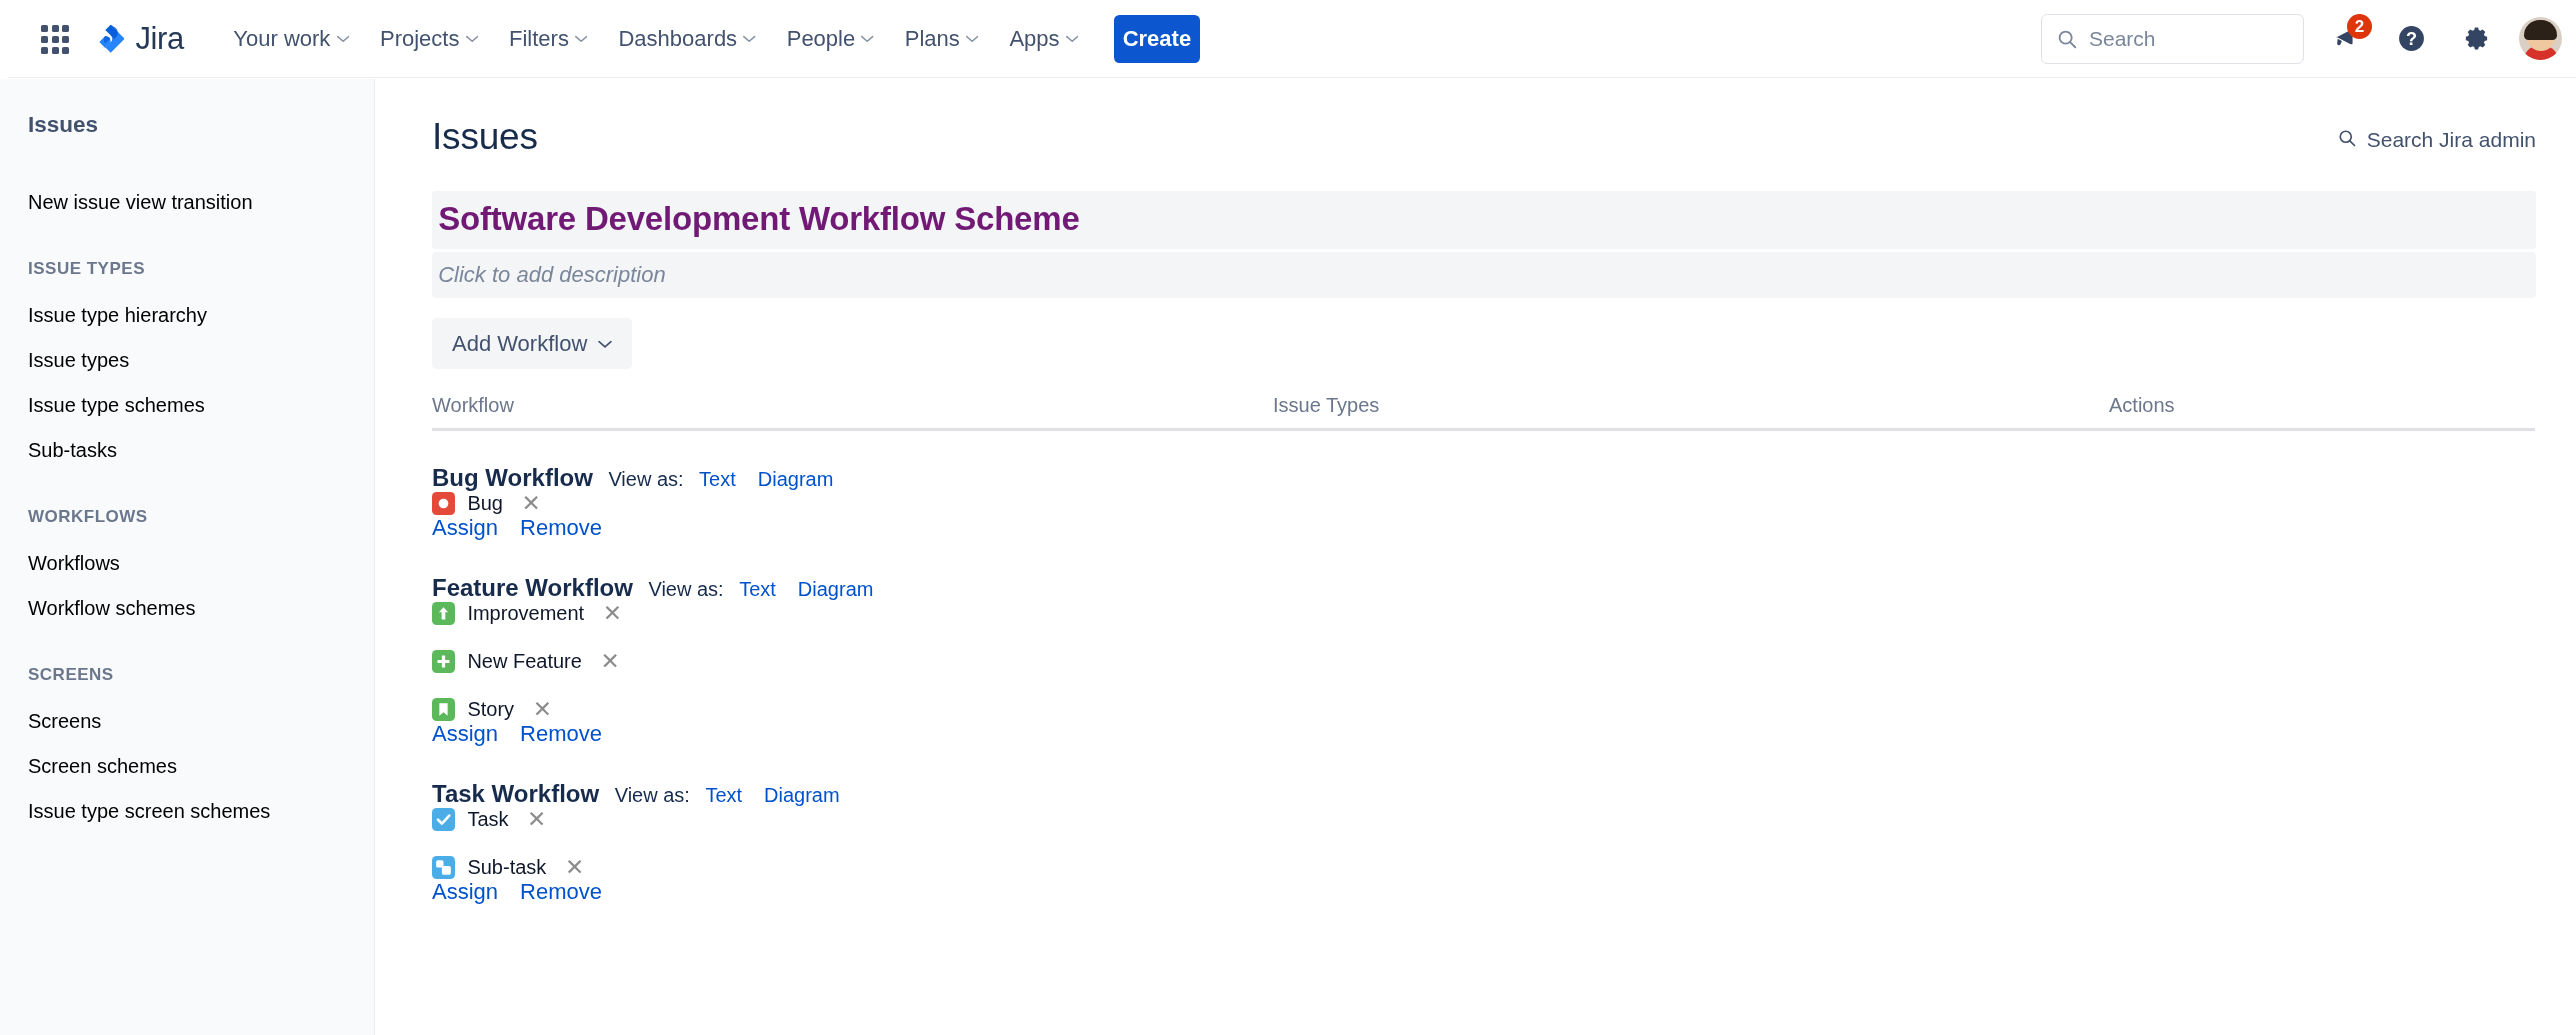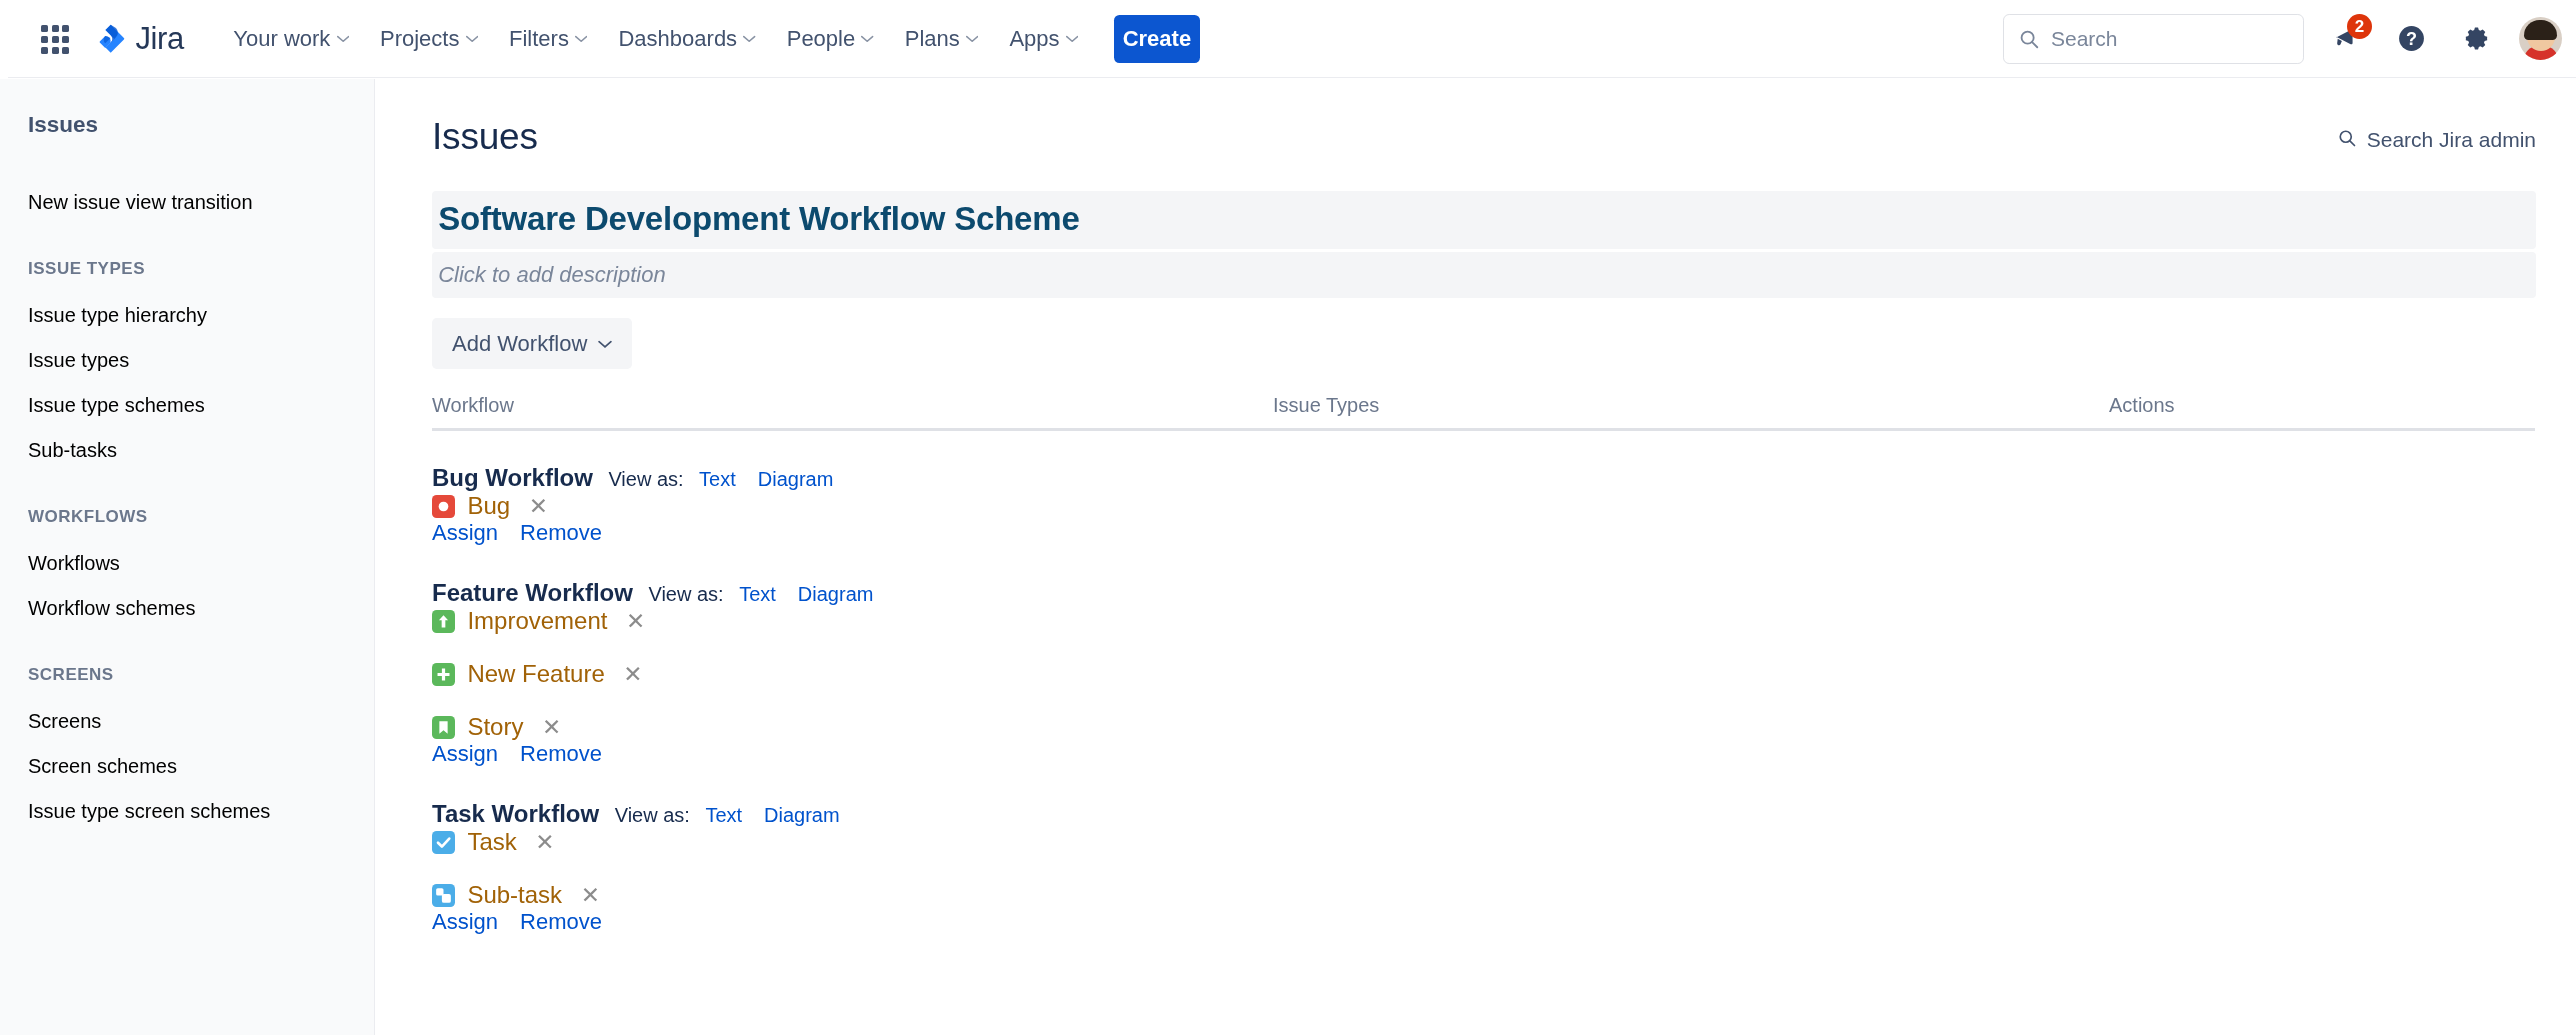--- a/index.html
+++ b/index.html
@@ -49,21 +49,21 @@
     margin-left: 20px; background: #0c56d0; color: #fff;
     font-size: 22px; font-weight: 600;
     padding: 0 9px; height: 48px; line-height: 48px;
     border-radius: 5.4px; border: none; cursor: pointer;
   }
   .nav-right {
     margin-left: auto; display: flex; align-items: center;
     gap: 20px; margin-right: 22px;
   }
   .searchbox {
-    width: 301px; height: 50px;
+    width: 263px; height: 50px;
     border: 1.6px solid #dfe1e6; border-radius: 6.2px;
     display: flex; align-items: center; gap: 11px;
     padding: 0 14px; background: #fff; cursor: text;
   }
   .searchbox .ph { font-size: 21px; color: #7a869a; }
   .iconbtn {
     position: relative; width: 45px; height: 45px;
     display: flex; align-items: center; justify-content: center;
     border-radius: 50%; cursor: pointer;
   }
@@ -122,21 +122,21 @@
   }
   .admin-search {
     margin-left: auto; margin-top: 12.4px;
     display: flex; gap: 9.3px;
     font-size: 21px; color: #42526e; cursor: pointer;
   }
 
   .scheme-title {
     margin-top: 33px;
     background: #f4f5f7; border-radius: 3.9px;
-    font-size: 33px; font-weight: 600; color: #0c4a6e;
+    font-size: 33px; font-weight: 600; color: #701a75;
     padding: 9.3px 6.2px 11px 6.2px;
     letter-spacing: -0.2px;
   }
   .scheme-desc {
     margin-top: 3.1px;
     background: #f4f5f7; border-radius: 3.9px;
     font-size: 22px; font-style: italic; color: #7a869a;
     padding: 10px 6.2px;
   }
 
@@ -166,21 +166,21 @@
     font-size: 24px; font-weight: 700; color: #172b4d;
     white-space: nowrap;
   }
   .viewas { font-size: 20px; color: #172b4d; }
   .lnk { color: #0052cc; cursor: pointer; font-size: 20px; }
   .viewas-links { display: flex; gap: 22px; align-items: baseline; }
 
   .it-list { display: flex; flex-direction: column; gap: 25px; }
   .it-row { display: flex; align-items: center; gap: 12.4px; }
   .it-icon { width: 23px; height: 23px; flex: none; display:block; }
-  .it-label { font-size: 24px; color: #a16207; white-space: nowrap; }
+  .it-label { font-size: 20px; color: #0f172a; white-space: nowrap; }
   .it-x {
     font-size: 23px; color: #8c8c8c; cursor: pointer;
     line-height: 1; margin-left: 6.2px;
   }
   .actions { display: flex; gap: 22px; align-items: baseline; }
   .act-lnk { font-size: 22px; color: #0052cc; cursor: pointer; }
 </style>
 </head>
 <body>
 

